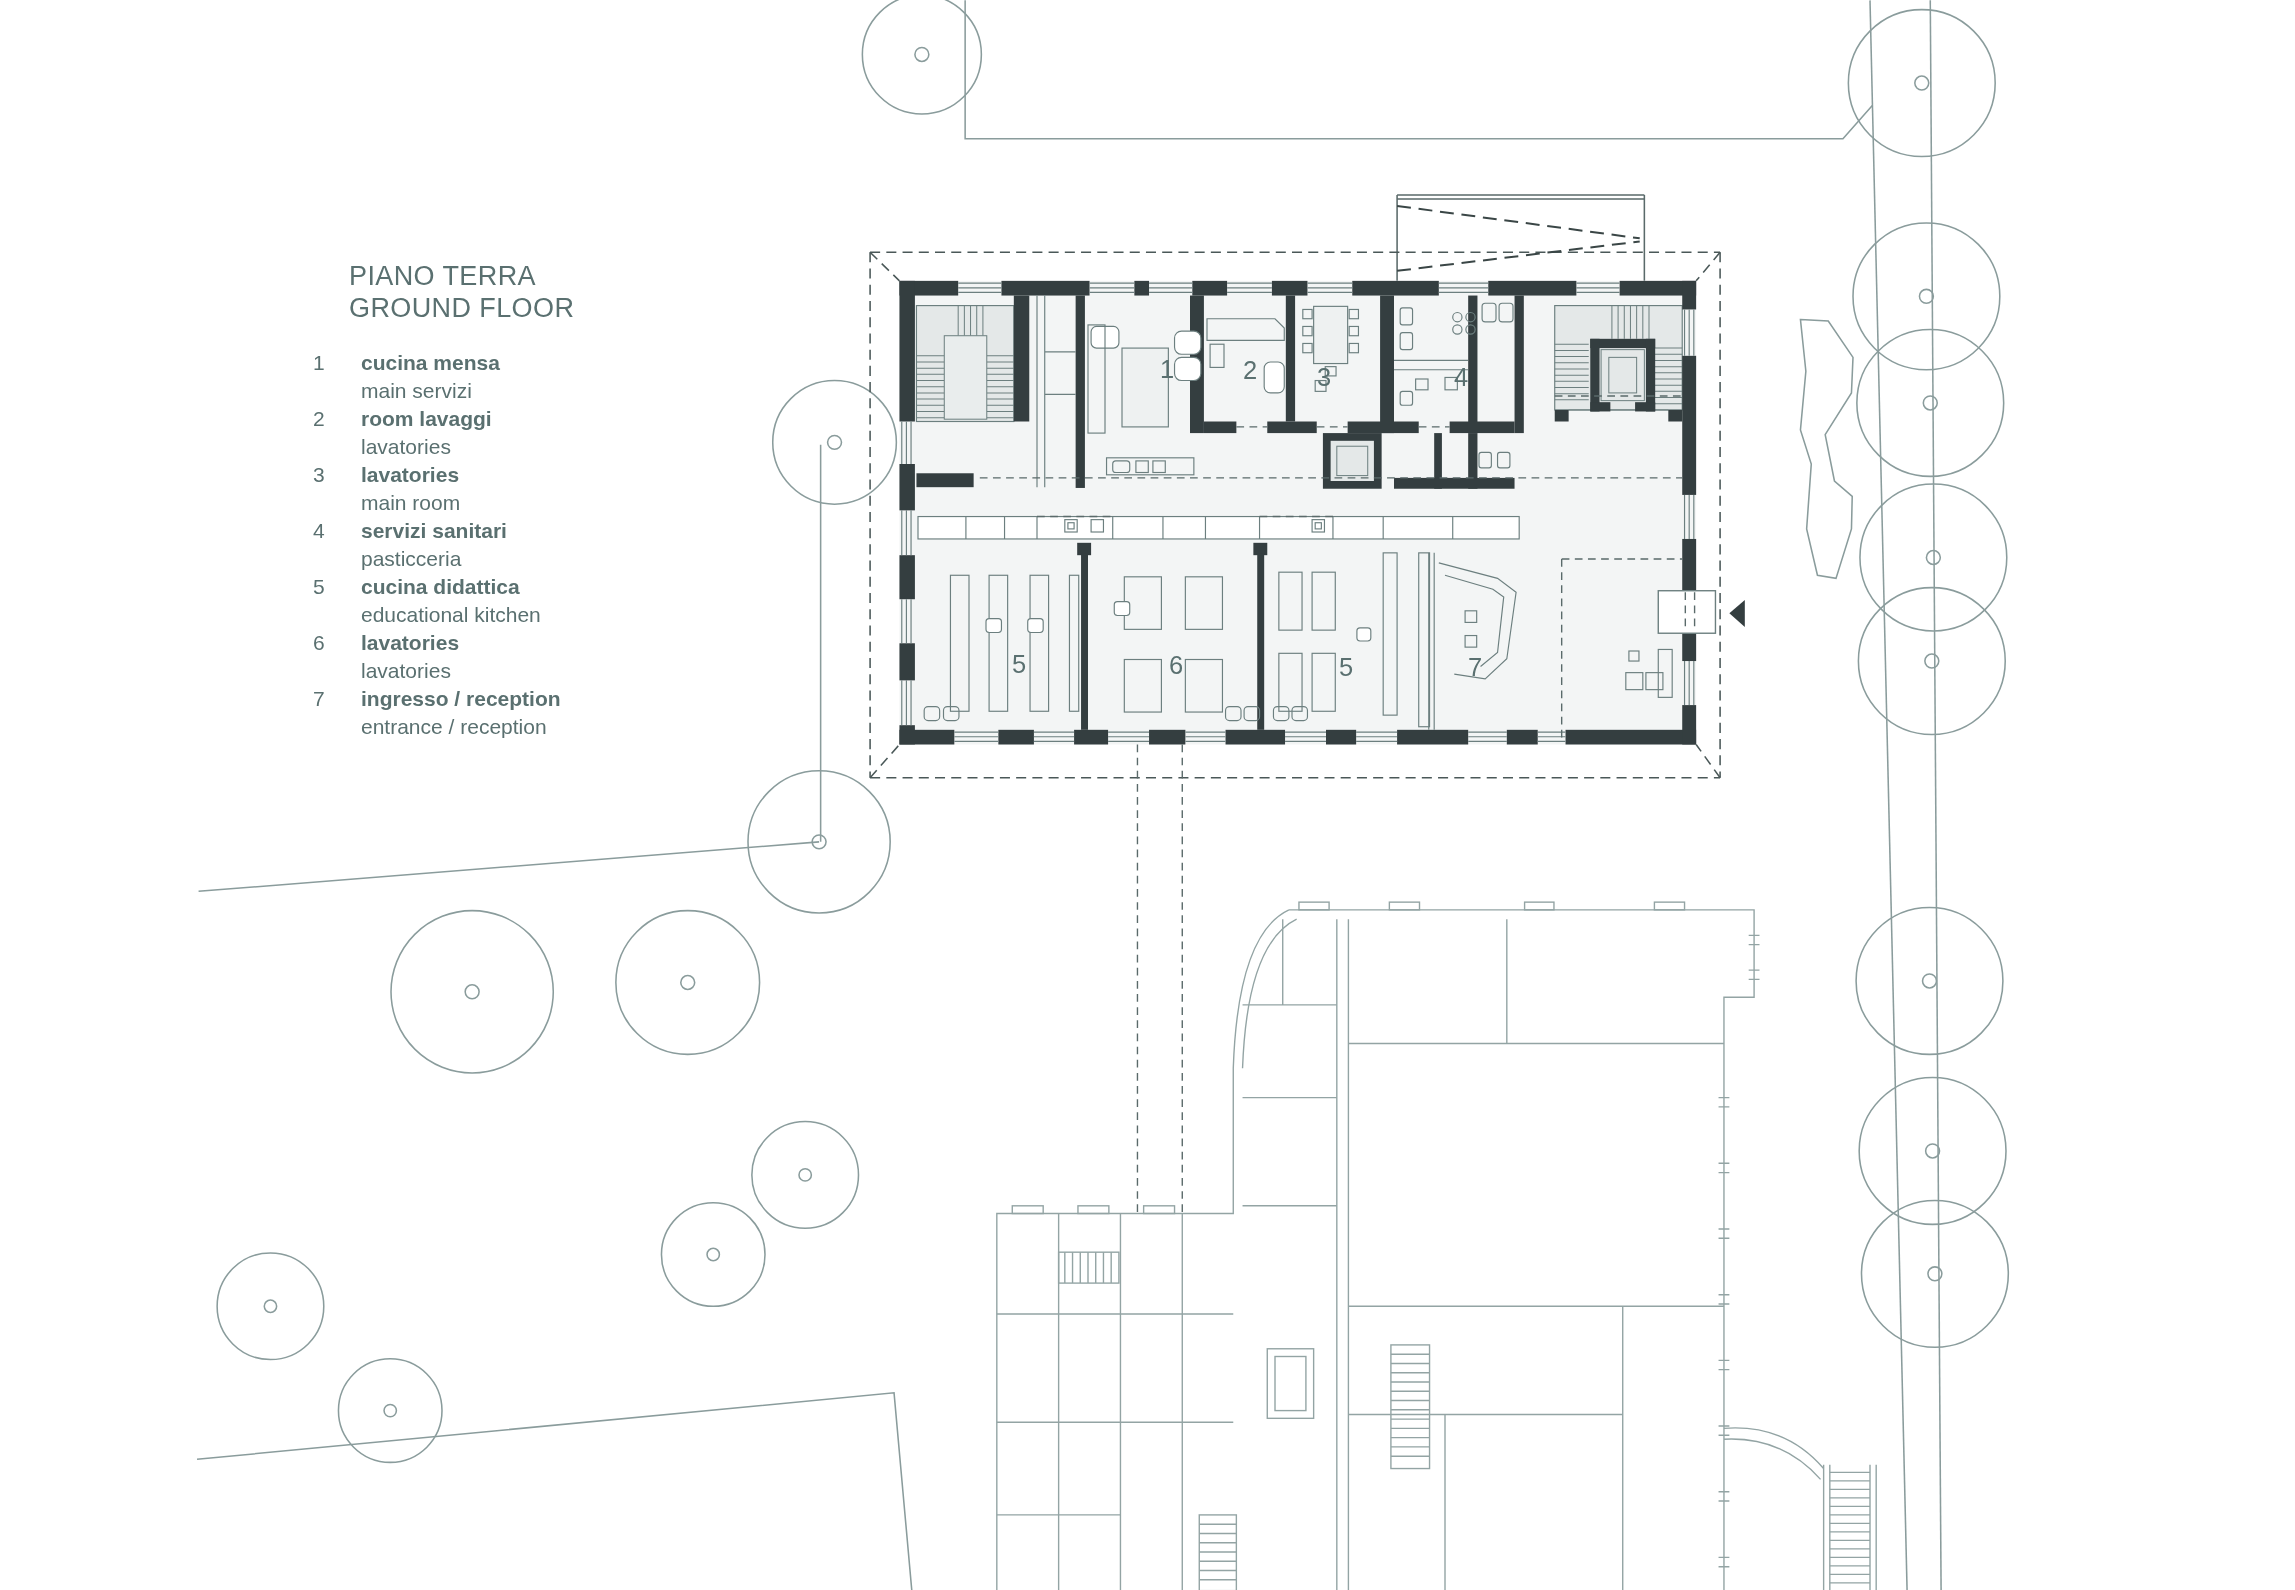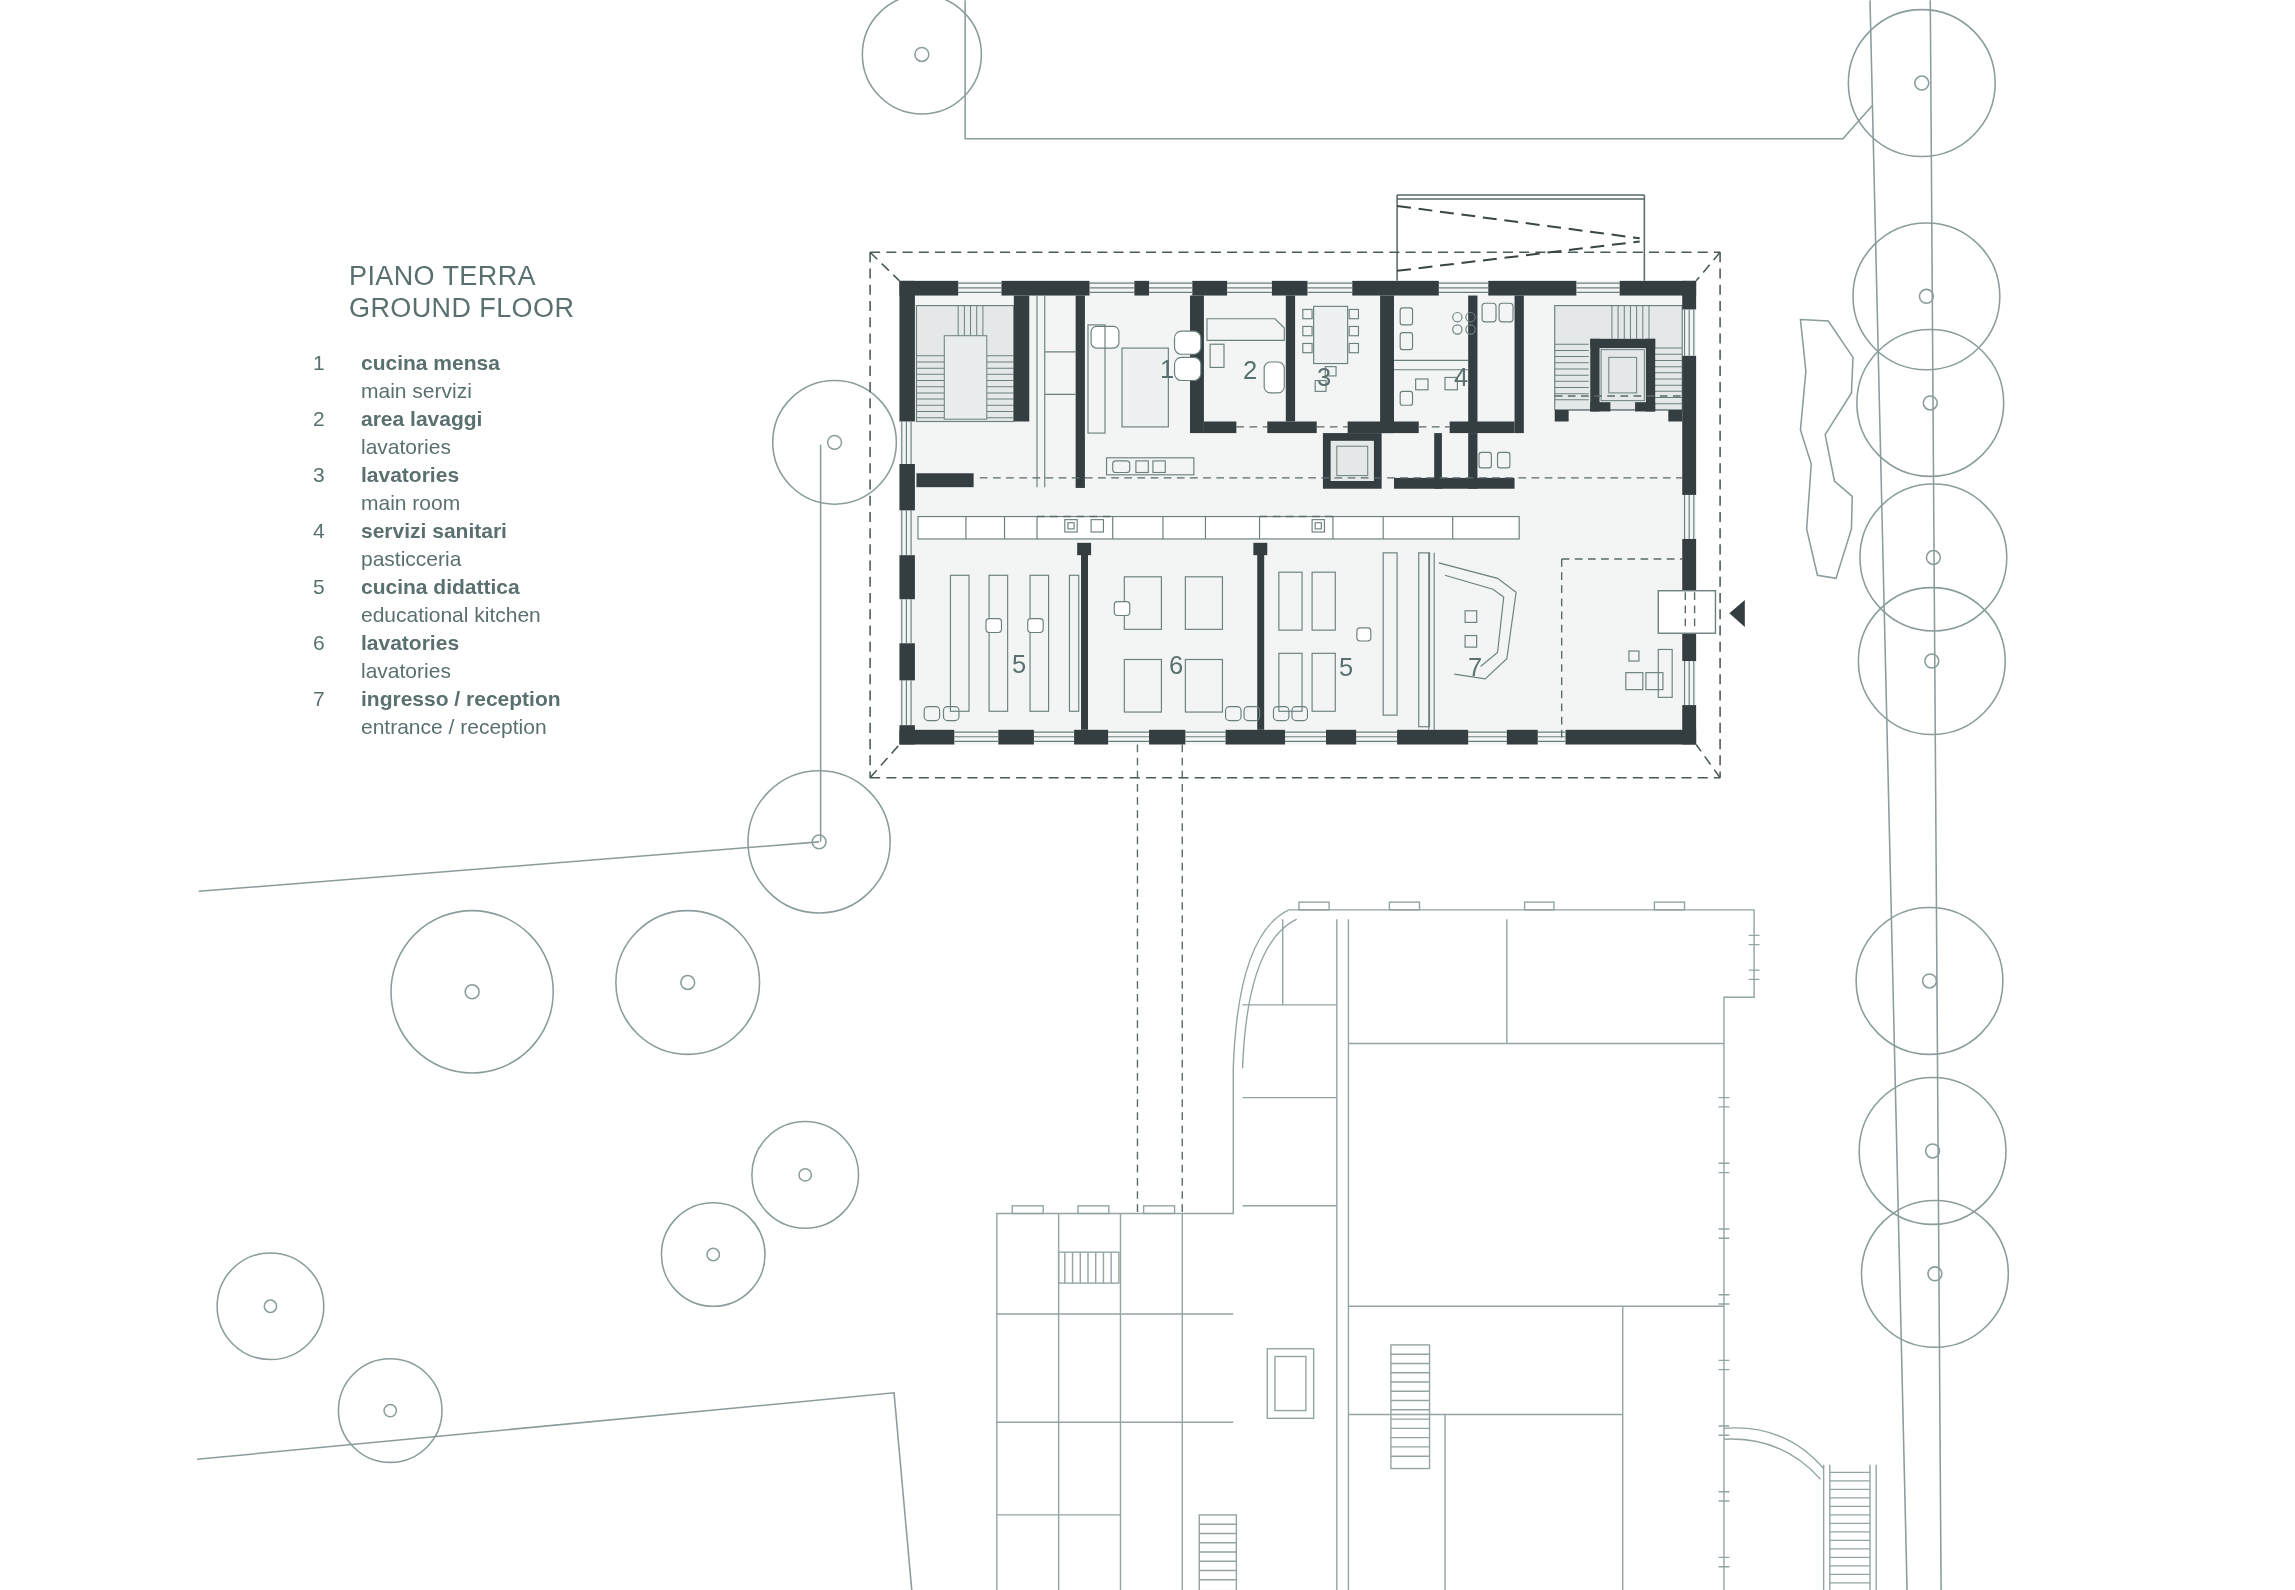--- a/index.html
+++ b/index.html
@@ -416,21 +416,21 @@
   </div>
 
   <div class="legend">
     <div class="legend-item">
       <span class="legend-num">1</span>
       <span class="legend-it">cucina mensa</span>
       <span class="legend-en">main servizi</span>
     </div>
     <div class="legend-item">
       <span class="legend-num">2</span>
-      <span class="legend-it">area lavaggi</span>
+      <span class="legend-it">room lavaggi</span>
       <span class="legend-en">lavatories</span>
     </div>
     <div class="legend-item">
       <span class="legend-num">3</span>
       <span class="legend-it">lavatories</span>
       <span class="legend-en">main room</span>
     </div>
     <div class="legend-item">
       <span class="legend-num">4</span>
       <span class="legend-it">servizi sanitari</span>

